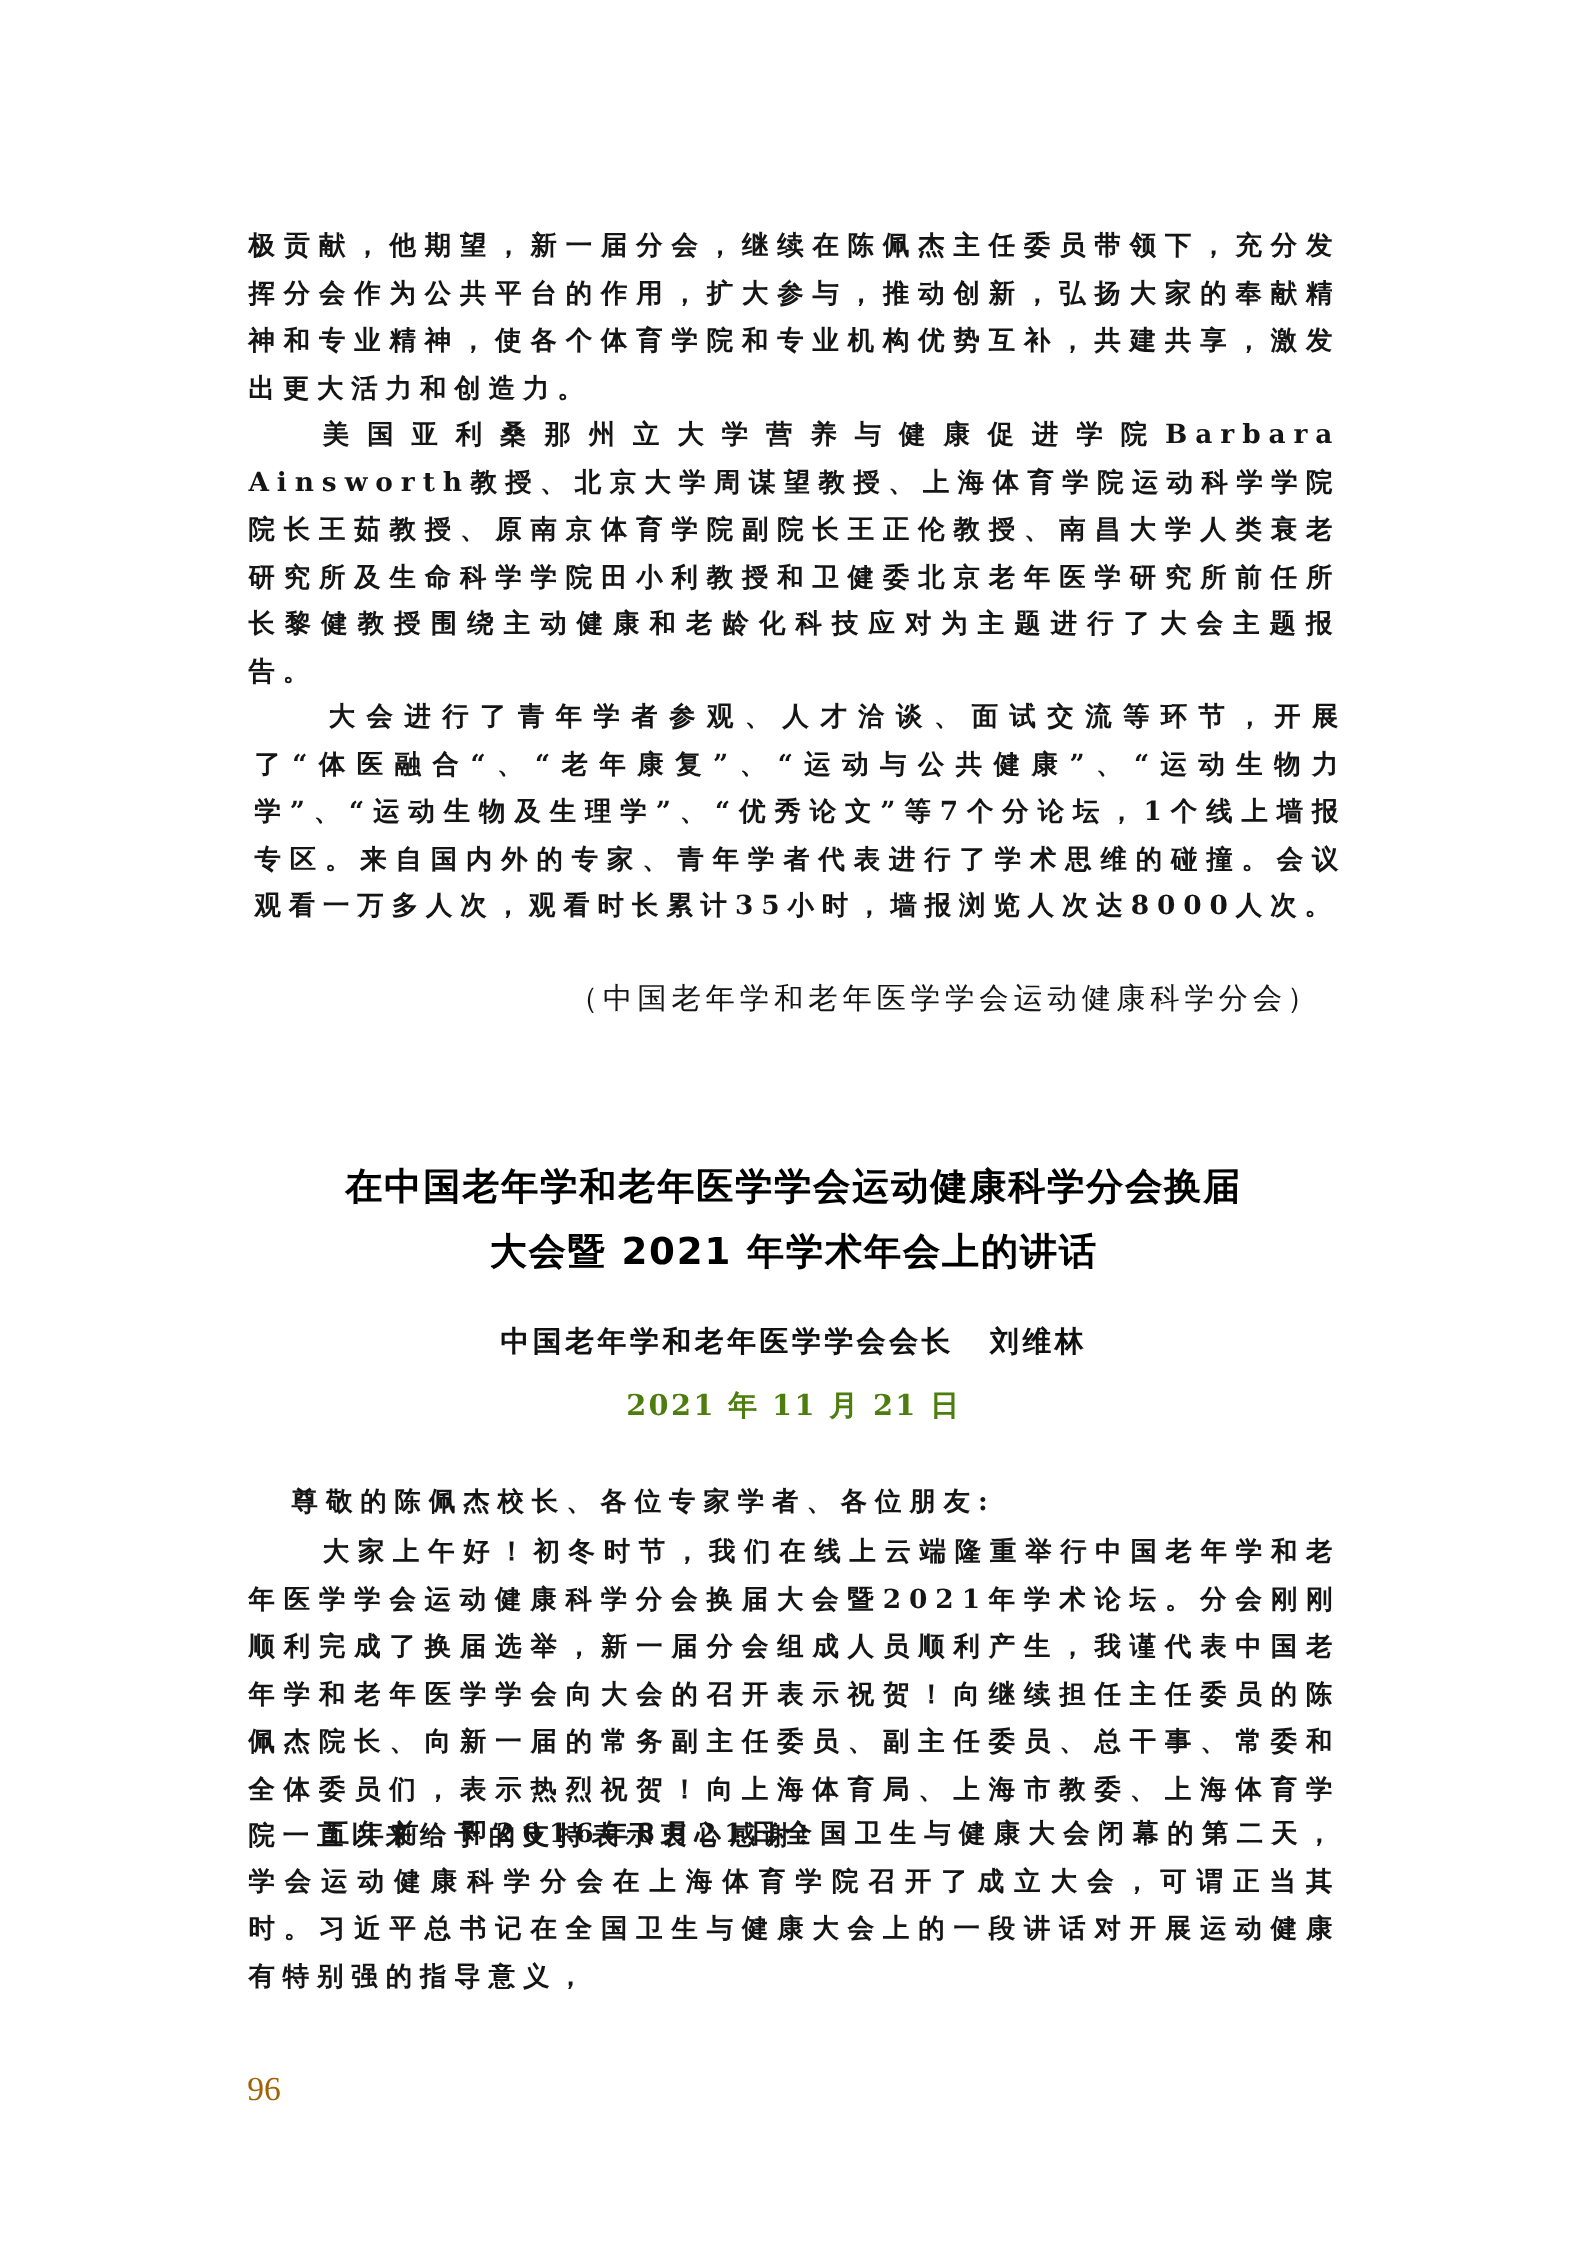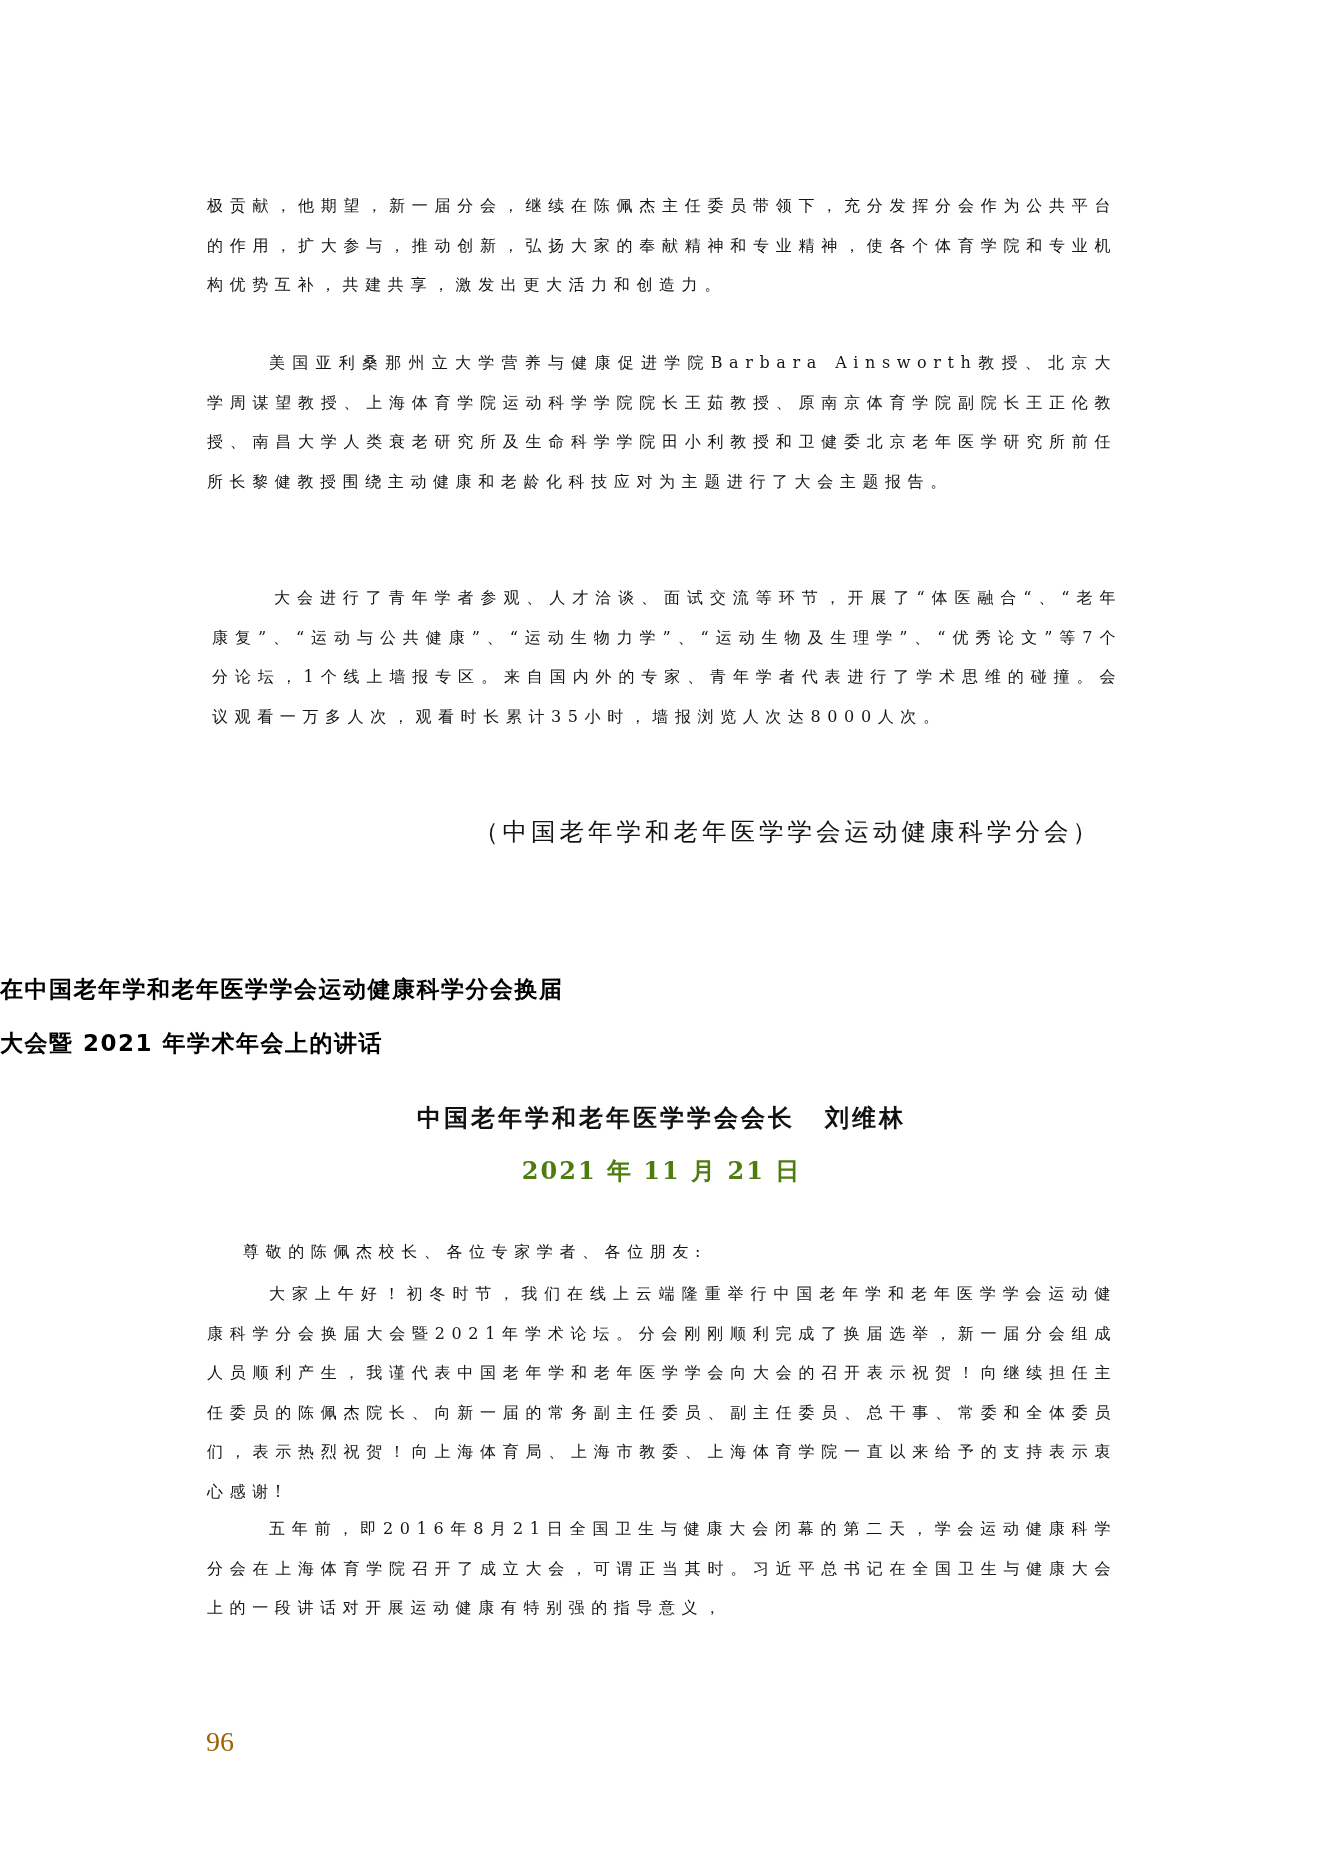--- a/index.html
+++ b/index.html
@@ -15,51 +15,52 @@
       color: #111111;
     }
     .page {
       position: absolute;
       left: 207px;
       top: 0;
       width: 910px;
     }
     .body-text {
       font-family: "DejaVu Serif", "Liberation Serif", serif;
-      font-size: 16px;
+      font-size: 22px;
       line-height: 39.5px;
       letter-spacing: 6.6px;
       text-align: justify;
       text-justify: inter-character;
       margin: 0;
       color: #151515;
-      font-weight: 400;
+      font-weight: 700;
     }
     .indent { text-indent: 62px; }
     .block1 { position: absolute; top: 186px; left: 0; width: 910px; }
     .block2 { position: absolute; top: 343px; left: 0; width: 910px; }
     .block3 { position: absolute; top: 578px; left: 5px; width: 910px; }
     .source {
       position: absolute;
       top: 815px;
       right: 16px;
       font-family: "DejaVu Serif", "Liberation Serif", serif;
       font-size: 24.5px;
       letter-spacing: 4px;
       color: #151515;
       margin: 0;
     }
     .title {
       position: absolute;
       top: 962px;
       left: -207px;
       width: 1323px;
+      text-align: center;
       font-family: "DejaVu Sans", "Liberation Sans", sans-serif;
       font-weight: bold;
-      font-size: 23px;
+      font-size: 31px;
       line-height: 54px;
       letter-spacing: 1.5px;
       color: #000000;
       margin: 0;
     }
     .byline {
       position: absolute;
       top: 1102px;
       left: -207px;
       width: 1323px;

